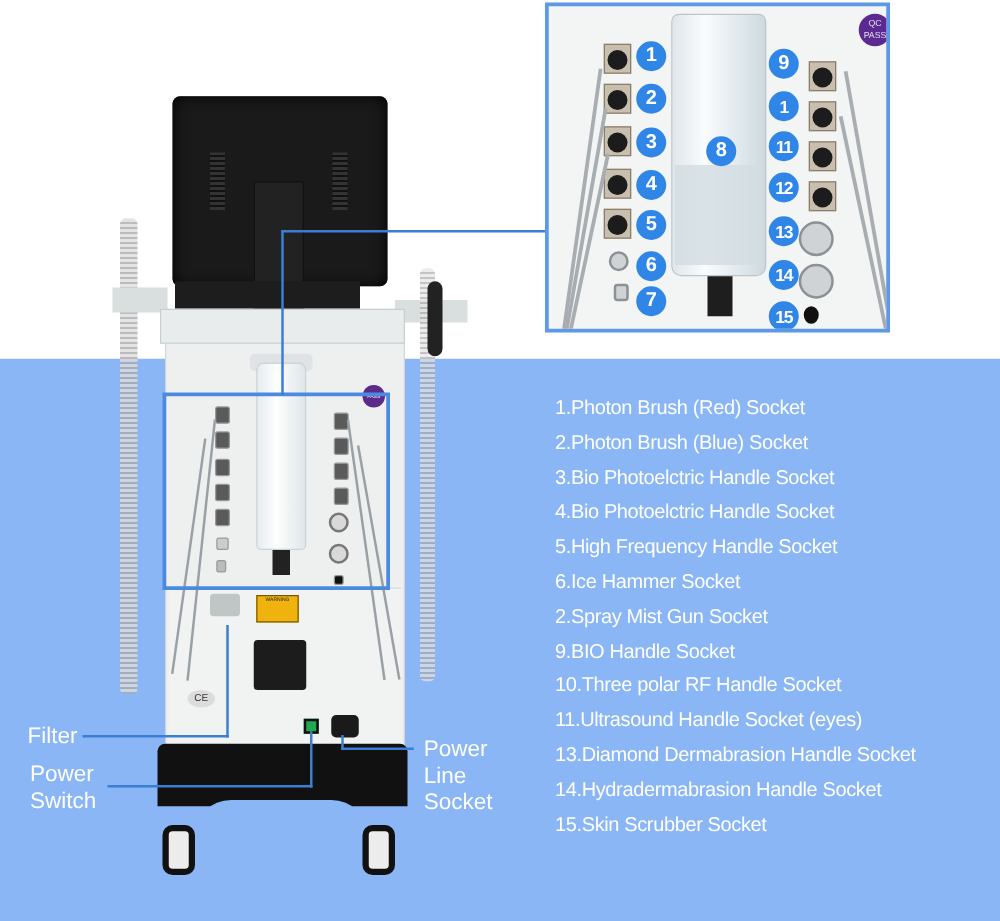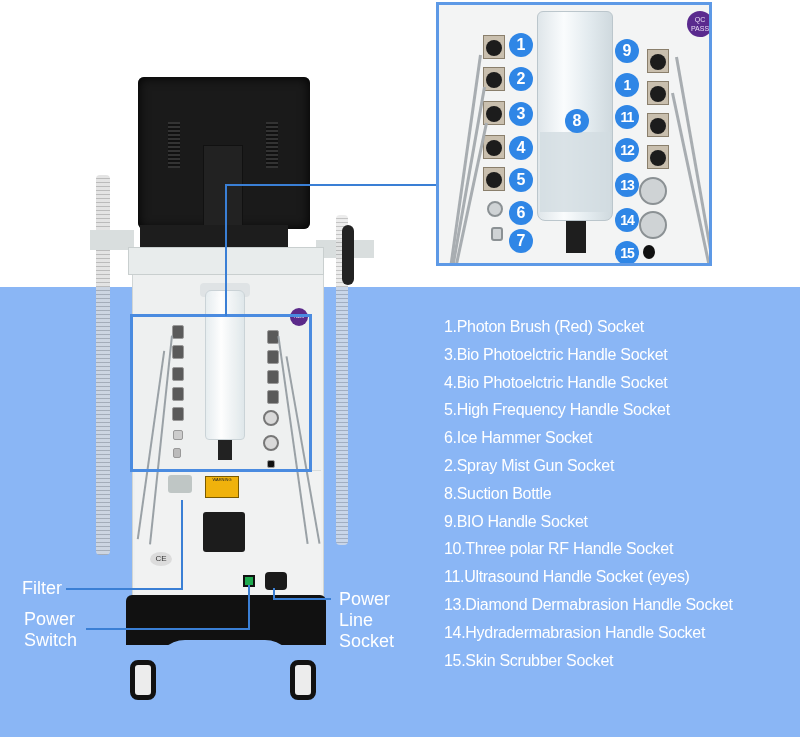--- a/index.html
+++ b/index.html
@@ -175,26 +175,26 @@
     <div class="num-badge wide" style="left:176px;top:68px">1</div>
     <div class="num-badge wide" style="left:176px;top:100px">11</div>
     <div class="num-badge wide" style="left:176px;top:133px">12</div>
     <div class="num-badge wide" style="left:176px;top:168px">13</div>
     <div class="num-badge wide" style="left:176px;top:203px">14</div>
     <div class="num-badge wide" style="left:176px;top:236px">15</div>
   </div>
 
   <div class="legend">
     <div class="legend-item">1.Photon Brush (Red) Socket</div>
+    <div class="legend-item">2.Photon Brush (Blue) Socket</div>
     <div class="legend-item">3.Bio Photoelctric Handle Socket</div>
     <div class="legend-item">4.Bio Photoelctric Handle Socket</div>
     <div class="legend-item">5.High Frequency Handle Socket</div>
     <div class="legend-item">6.Ice Hammer Socket</div>
     <div class="legend-item">2.Spray Mist Gun Socket</div>
-    <div class="legend-item">8.Suction Bottle</div>
     <div class="legend-item">9.BIO  Handle Socket</div>
     <div class="legend-item">10.Three polar RF Handle Socket</div>
     <div class="legend-item">11.Ultrasound Handle Socket (eyes)</div>
     <div class="legend-item">13.Diamond Dermabrasion Handle Socket</div>
     <div class="legend-item">14.Hydradermabrasion Handle Socket</div>
     <div class="legend-item">15.Skin Scrubber Socket</div>
   </div>
 
   <div class="label" style="left:22px;top:578px">Filter</div>
   <div class="label" style="left:24px;top:609px">

